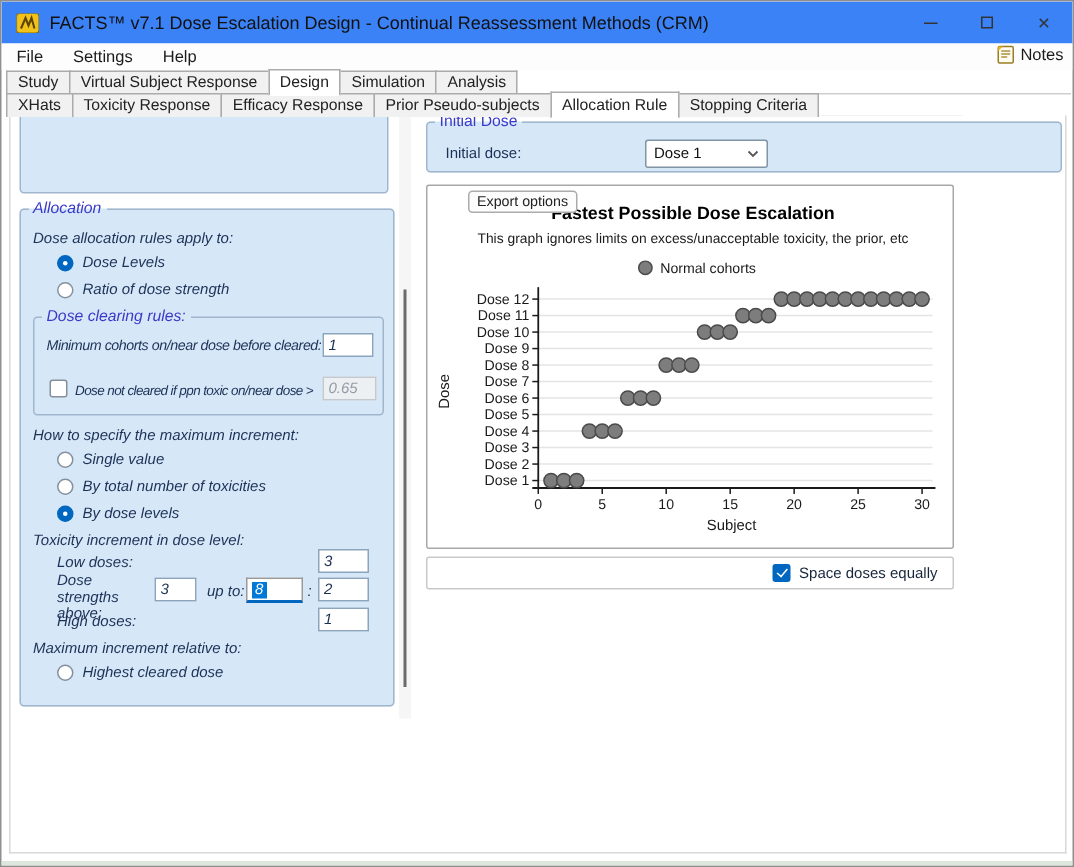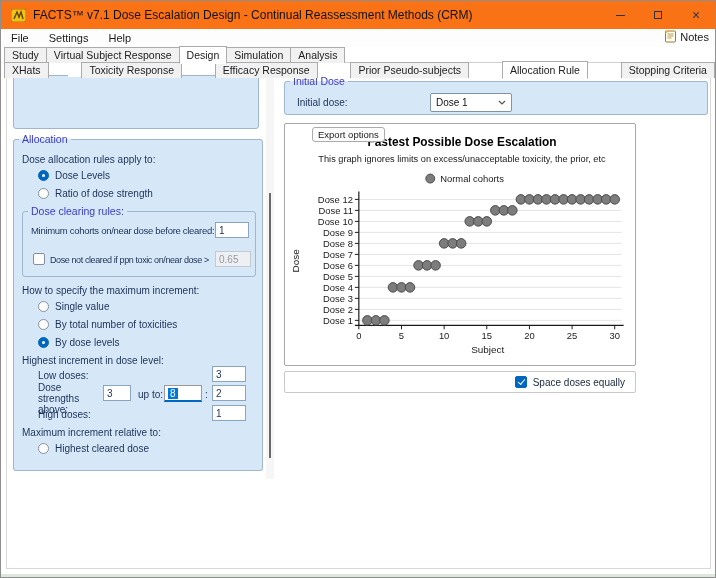--- a/index.html
+++ b/index.html
@@ -1,36 +1,36 @@
 <!DOCTYPE html>
 <html><head>
 <meta charset="utf-8">
 <style>
   html,body{margin:0;padding:0;background:#e8e8e8;font-family:"Liberation Sans",sans-serif;}
   .window{position:relative;width:716px;height:578px;background:#ffffff;border:1px solid #8f8f8f;box-sizing:border-box;overflow:hidden;}
 
   
-  .titlebar{position:absolute;left:0;top:0;width:100%;height:28px;background:#f97316;display:flex;align-items:center;}
+  .titlebar{position:absolute;left:0;top:0;width:100%;height:28px;background:#3b82f6;display:flex;align-items:center;}
   .app-icon{margin-left:10px;width:15px;height:13px;flex:0 0 auto;}
   .title-text{margin-left:7px;font-size:12px;color:#111;white-space:nowrap;}
   .win-controls{position:absolute;right:0;top:0;height:28px;display:flex;}
   .win-btn{width:38px;height:28px;display:flex;align-items:center;justify-content:center;color:#222;}
   .glyph-min{width:9px;height:1px;background:#333;display:block;}
   .glyph-max{width:8px;height:8px;border:1px solid #333;display:block;box-sizing:border-box;}
   .glyph-close{font-size:14px;line-height:14px;color:#333;}
 
   
   .menubar{position:absolute;left:0;top:28px;width:100%;height:18px;background:#fdfdfd;display:flex;align-items:center;font-size:11px;color:#1a1a1a;}
   .menu-item{padding:2px 10px;}
   .menu-right{position:absolute;right:6px;top:1px;display:flex;align-items:center;gap:3px;font-size:11px;color:#1a1a1a;}
 
   
   .tabrow{position:absolute;left:3px;display:flex;align-items:flex-end;font-size:10.5px;color:#222;}
   .tabrow1{top:46px;height:16px;width:710px;}
-  .tabrow2{top:62px;height:15px;width:710px;justify-content:space-between;}
+  .tabrow2{top:62px;height:15px;width:638px;}
   .tabrow::after{content:'';position:absolute;left:0;right:0;bottom:0;height:1px;background:#cfcfcf;}
   .tab{position:relative;z-index:1;background:#f1f1f1;border:1px solid #ababab;border-bottom:none;padding:1px 7px 2px;margin-right:-1px;white-space:nowrap;}
   .tab.active{z-index:3;background:#ffffff;padding-top:2px;margin-bottom:-1px;border-bottom:1px solid #fff;}
 
   
   .page{position:absolute;left:5px;top:76px;width:705px;height:492px;background:#fff;border:1px solid #d8d8d8;border-top:none;box-sizing:border-box;}
   .bottom-strip{position:absolute;left:0;bottom:0;width:100%;height:3px;background:#dde7dd;}
 
   
   fieldset{position:absolute;margin:0;padding:0;background:#d6e8f8;border:1px solid #9fb6cc;border-radius:3px;box-sizing:border-box;}
@@ -127,21 +127,21 @@
       <div class="tab active">Allocation Rule</div>
       <div class="tab">Stopping Criteria</div>
     </div>
 
   <div class="page"></div>
 
   <div class="partial-box">
     <div class="partial-notch"></div>
   </div>
 
-  <fieldset style="left:12px;top:132px;width:250px;height:338px;">
+  <fieldset style="left:12px;top:132px;width:250px;height:338px;font-style:italic;">
     <legend>Allocation</legend>
 
     <span class="lbl" style="left:8px;top:9px;">Dose allocation rules apply to:</span>
     <div class="radio-group" style="left:24px;top:21px;">
         <div class="radio-row">
           <span class="radio sel"></span>
           <span class="radio-label">Dose Levels</span>
         </div>
         <div class="radio-row">
           <span class="radio"></span>
@@ -171,21 +171,21 @@
         <div class="radio-row">
           <span class="radio"></span>
           <span class="radio-label">By total number of toxicities</span>
         </div>
         <div class="radio-row">
           <span class="radio sel"></span>
           <span class="radio-label">By dose levels</span>
         </div>
       </div>
 
-    <span class="lbl" style="left:8px;top:210px;">Highest increment in dose level:</span>
+    <span class="lbl" style="left:8px;top:210px;">Toxicity increment in dose level:</span>
 
     <span class="lbl" style="left:24px;top:225px;">Low doses:</span>
     <span class="textbox" style="left:198px;top:221px;width:34px;height:16px;">
         <span>3</span>
       </span>
 
     <span class="lbl wrap" style="left:24px;top:237px;width:60px;">Dose strengths above:</span>
     <span class="textbox" style="left:89px;top:240px;width:28px;height:16px;">
         <span>3</span>
       </span>

